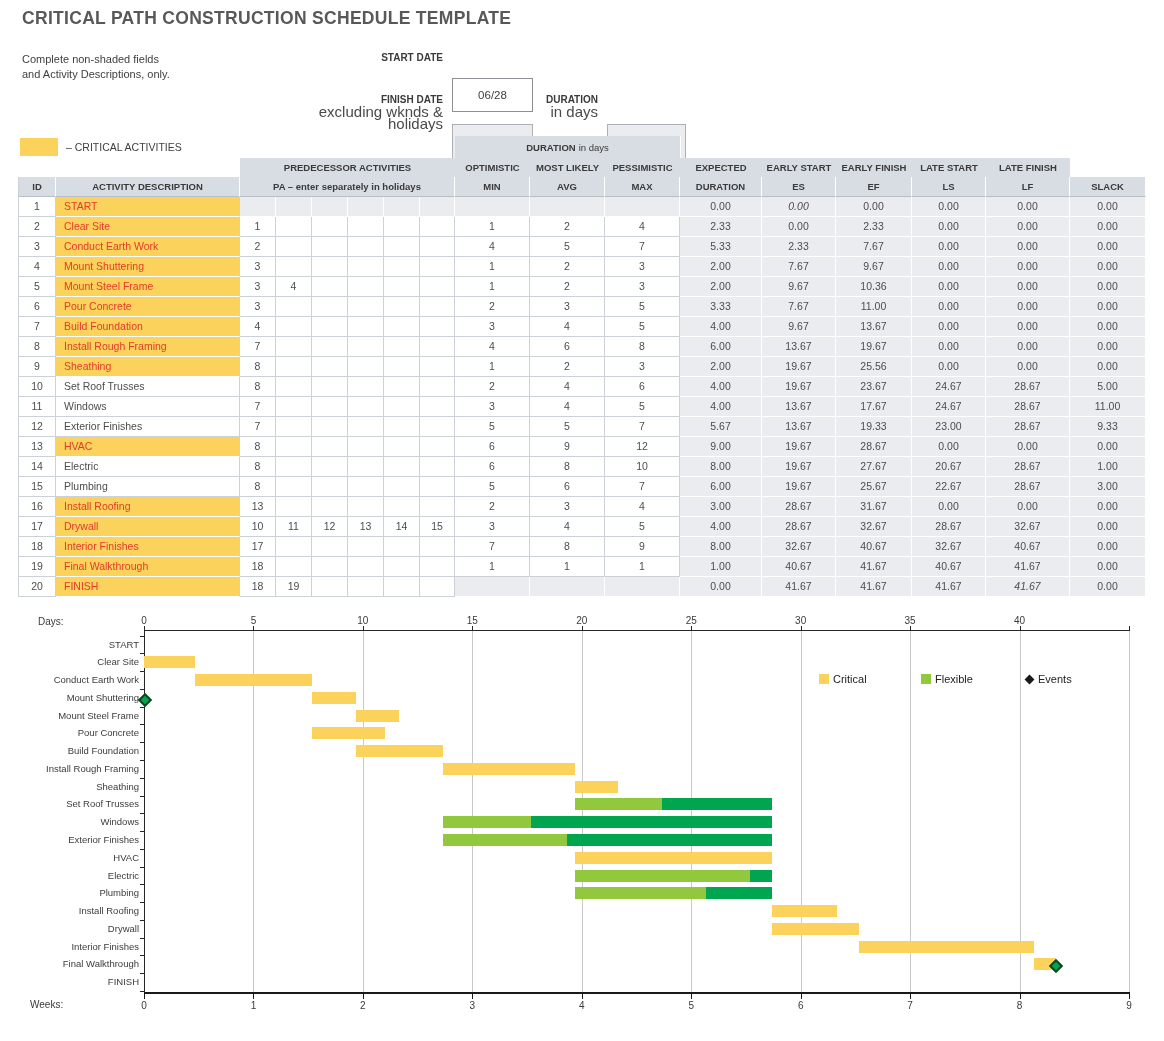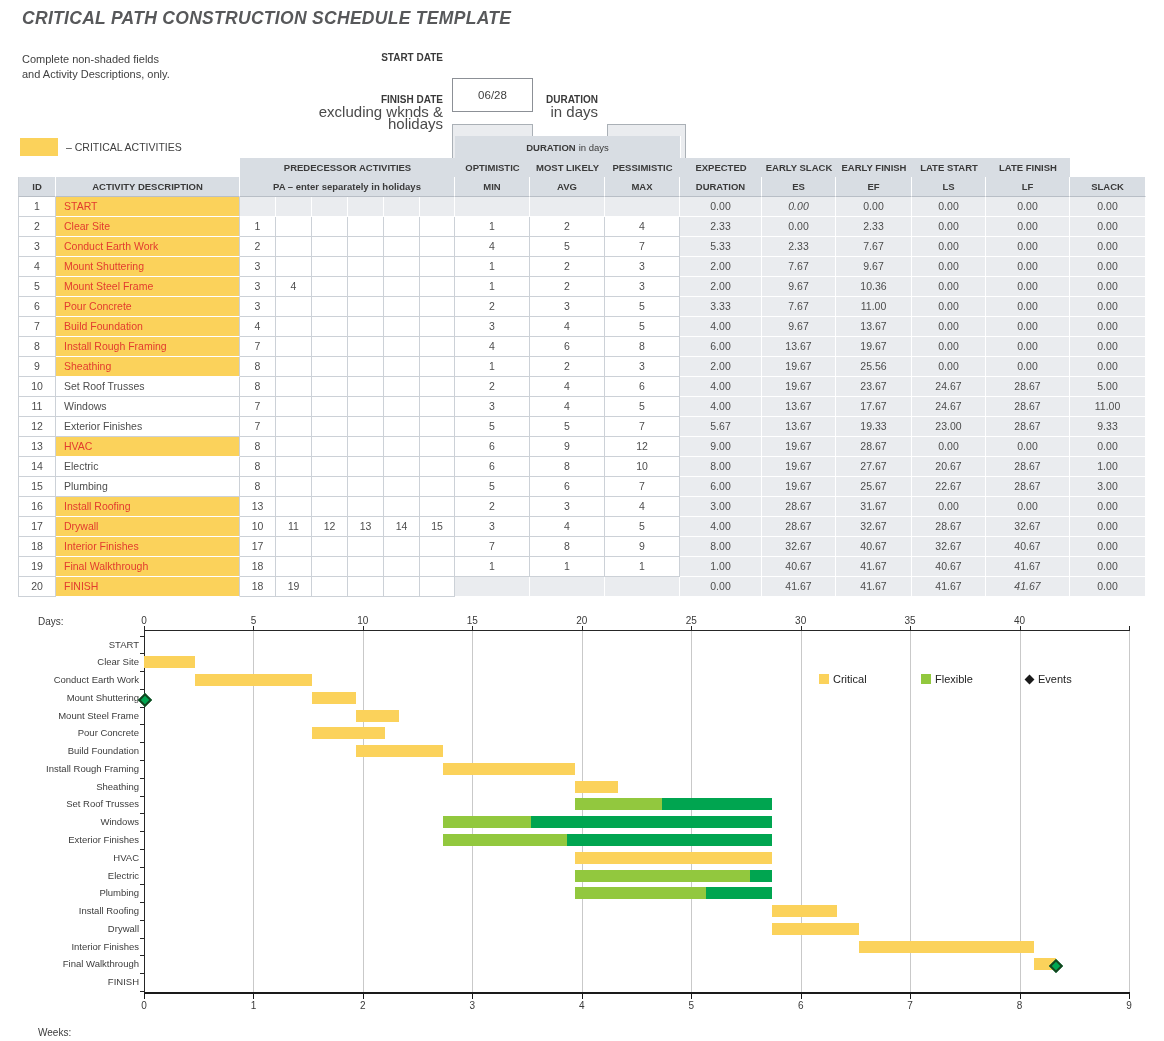--- a/index.html
+++ b/index.html
@@ -1,21 +1,21 @@
 <!DOCTYPE html>
 <html style="--critical-yellow: #FBD25B; --flexible-green: #92C83E; --slack-green: #00A550; --event-green: #00A651; --activity-red: #E23B2E; --header-gray: #D8DDE3; --shaded-gray: #EAECEF; --title-gray: #57585A;"><head>
 <meta charset="utf-8">
 <style>
   html,body{margin:0;padding:0;background:#fff;}
   #page{position:relative;width:1164px;height:1041px;background:#fff;overflow:hidden;
         font-family:"Liberation Sans",sans-serif;color:#3d3d3d;}
   .abs{position:absolute;}
 
   
-  .title{left:22px;top:8px;font-size:17.5px;font-weight:bold;color:var(--title-gray);letter-spacing:.3px;font-style:italic;}
+  .title{left:22px;top:8px;font-size:17.5px;font-weight:bold;color:var(--title-gray);letter-spacing:.3px;}
   .note{left:22px;top:52px;font-size:11px;line-height:15px;color:#3f3f3f;}
   .flabel{font-size:10px;font-weight:bold;text-align:right;color:#3a3a3a;line-height:12px;}
   .fsub{font-size:15px;font-weight:normal;color:#4a4a4a;}
   .fbox{border:1px solid #8c9096;font-size:11.5px;display:flex;align-items:center;justify-content:center;color:#3e3e3e;margin-top:36px;}
   .fbox.gray{background:var(--shaded-gray);border-color:#aab0b6;}
   .crit-swatch{left:20px;top:138px;width:38px;height:18px;background:var(--critical-yellow);}
   .crit-label{left:66px;top:141px;font-size:10.5px;color:#3e3e3e;}
 
   
   .band{background:var(--header-gray);font-size:9.5px;font-weight:bold;color:#3a3a3a;
@@ -82,21 +82,21 @@
 
   <div class="abs band" style="left:455px;top:136px;width:225px;height:22px;">
     <span>DURATION</span>
     <span class="light">in days</span>
   </div>
   <div class="abs band" style="left:240px;top:158px;width:215px;height:19px;">PREDECESSOR ACTIVITIES</div>
   <div class="abs band" style="left:455px;top:158px;width:75px;height:19px;">OPTIMISTIC</div>
   <div class="abs band" style="left:530px;top:158px;width:75px;height:19px;">MOST LIKELY</div>
   <div class="abs band" style="left:605px;top:158px;width:75px;height:19px;">PESSIMISTIC</div>
   <div class="abs band" style="left:680px;top:158px;width:82px;height:19px;">EXPECTED</div>
-  <div class="abs band" style="left:762px;top:158px;width:74px;height:19px;">EARLY SLACK</div>
+  <div class="abs band" style="left:762px;top:158px;width:74px;height:19px;">EARLY START</div>
   <div class="abs band" style="left:836px;top:158px;width:76px;height:19px;">EARLY FINISH</div>
   <div class="abs band" style="left:912px;top:158px;width:74px;height:19px;">LATE START</div>
   <div class="abs band" style="left:986px;top:158px;width:84px;height:19px;">LATE FINISH</div>
 
   <div id="cpm-table" class="abs" style="grid-template-columns: 38px 184px 36px 36px 36px 36px 36px 35px 75px 75px 75px 82px 74px 76px 74px 84px 76px;">
       <div class="c hdr first-col">ID</div>
       <div class="c hdr">ACTIVITY DESCRIPTION</div>
       <div class="c hdr" style="grid-column: span 6;">PA  –  enter separately in holidays</div>
       <div class="c hdr">MIN</div>
       <div class="c hdr">AVG</div>
@@ -542,21 +542,21 @@
       <div class="bar" style="position: absolute; left: 771.554px; top: 295.05px; width: 65.6667px; background: var(--critical-yellow);"></div>
       <div class="task-label" style="position: absolute; left: 7px; top: 312.82px;">Drywall</div>
       <div class="bar" style="position: absolute; left: 771.554px; top: 312.82px; width: 87.5556px; background: var(--critical-yellow);"></div>
       <div class="task-label" style="position: absolute; left: 7px; top: 330.59px;">Interior Finishes</div>
       <div class="bar" style="position: absolute; left: 859.11px; top: 330.59px; width: 175.111px; background: var(--critical-yellow);"></div>
       <div class="task-label" style="position: absolute; left: 7px; top: 348.36px;">Final Walkthrough</div>
       <div class="bar" style="position: absolute; left: 1034.22px; top: 348.36px; width: 21.8889px; background: var(--critical-yellow);"></div>
       <div class="diamond" style="position: absolute; left: 1050.77px; top: 351.36px;"></div>
       <div class="task-label" style="position: absolute; left: 7px; top: 366.13px;">FINISH</div>
       <div class="axline" style="position: absolute; left: 144px; top: 382px; width: 986px; height: 2px; background: rgb(26, 26, 26);"></div>
-      <div class="ax-label" style="position: absolute; left: 38px; top: 389px; margin-top: 28px;">Weeks:</div>
+      <div class="ax-label" style="position: absolute; left: 30px; top: 389px;">Weeks:</div>
       <div class="axline" style="position: absolute; left: 144px; top: 384px; width: 1px; height: 5px; background: rgb(26, 26, 26);"></div>
       <div class="tick-num" style="position: absolute; left: 129px; top: 390px;">0</div>
       <div class="axline" style="position: absolute; left: 253.444px; top: 384px; width: 1px; height: 5px; background: rgb(26, 26, 26);"></div>
       <div class="tick-num" style="position: absolute; left: 238.444px; top: 390px;">1</div>
       <div class="axline" style="position: absolute; left: 362.889px; top: 384px; width: 1px; height: 5px; background: rgb(26, 26, 26);"></div>
       <div class="tick-num" style="position: absolute; left: 347.889px; top: 390px;">2</div>
       <div class="axline" style="position: absolute; left: 472.333px; top: 384px; width: 1px; height: 5px; background: rgb(26, 26, 26);"></div>
       <div class="tick-num" style="position: absolute; left: 457.333px; top: 390px;">3</div>
       <div class="axline" style="position: absolute; left: 581.778px; top: 384px; width: 1px; height: 5px; background: rgb(26, 26, 26);"></div>
       <div class="tick-num" style="position: absolute; left: 566.778px; top: 390px;">4</div>

